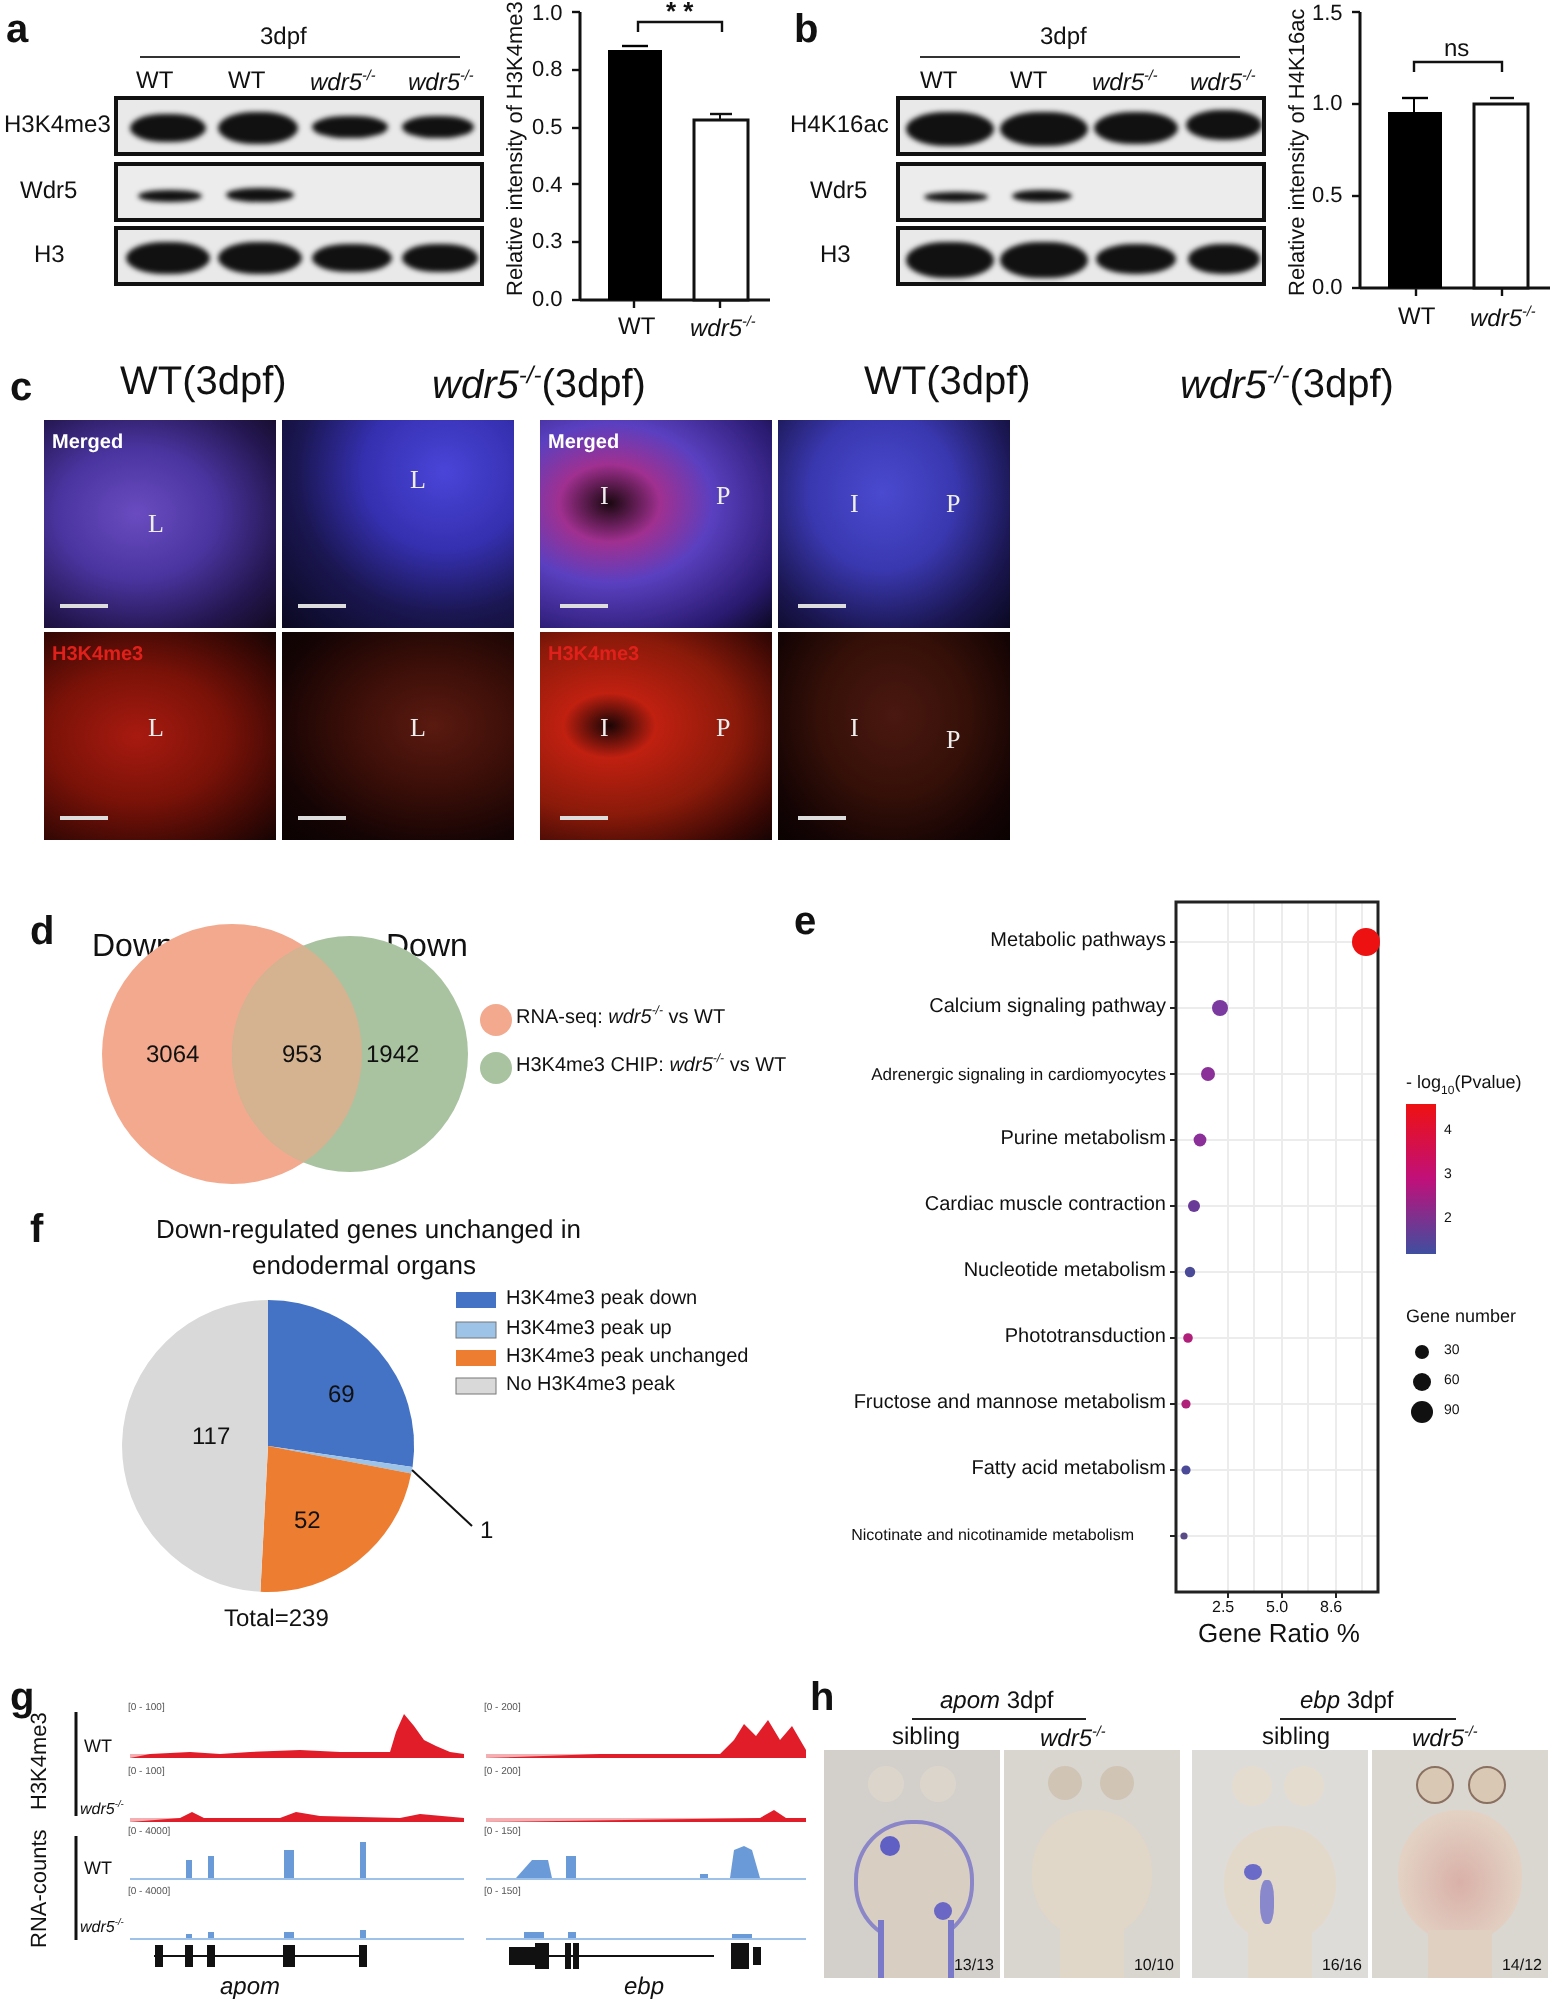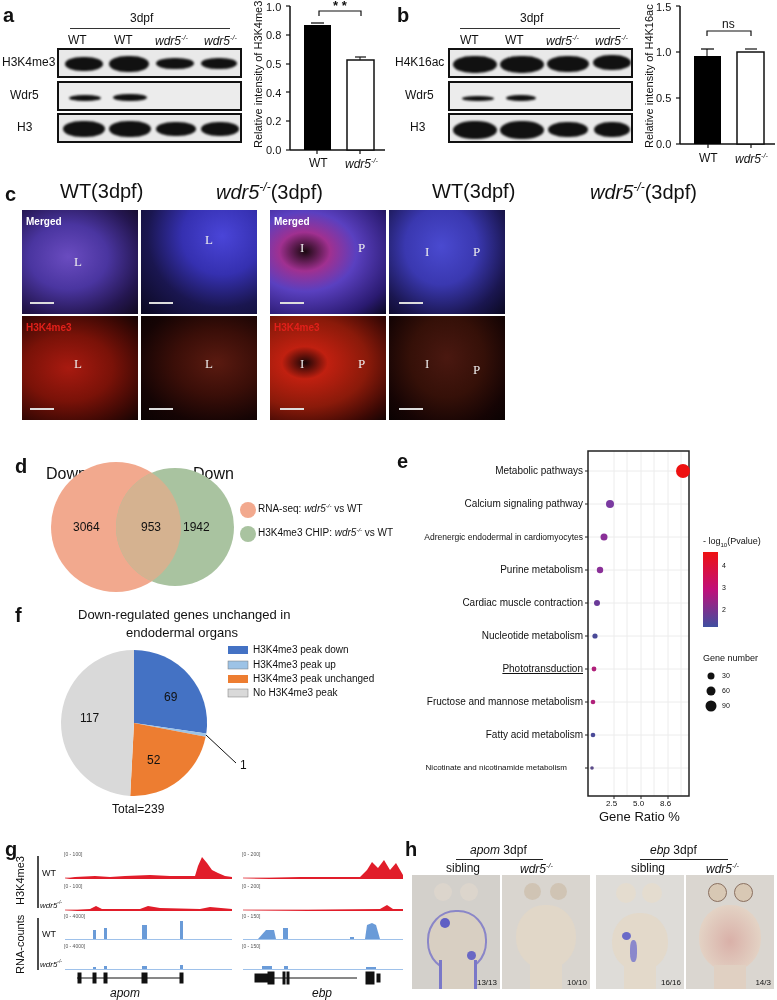--- a/index.html
+++ b/index.html
@@ -68,21 +68,21 @@
     <rect x="347" y="60" width="27" height="90" fill="#fff" stroke="#111" stroke-width="1.5"></rect>
     <line x1="355" y1="57" x2="366" y2="57" stroke="#111" stroke-width="1.2"></line>
       <line x1="360" y1="57" x2="360" y2="60" stroke="#111"></line>
     <path d="M319 16 V11 H361 V16" fill="none" stroke="#111" stroke-width="1.2"></path>
   </svg>
   <div class="t" style="left:333px;top:-2px;font-size:13px;font-weight:bold;">* *</div>
   <div class="t" style="left:266px;top:1px;font-size:11px;">1.0</div>
   <div class="t" style="left:266px;top:29px;font-size:11px;">0.8</div>
   <div class="t" style="left:266px;top:58px;font-size:11px;">0.5</div>
   <div class="t" style="left:266px;top:87px;font-size:11px;">0.4</div>
-  <div class="t" style="left:266px;top:115px;font-size:11px;">0.2</div>
+  <div class="t" style="left:266px;top:115px;font-size:11px;">0.3</div>
   <div class="t" style="left:266px;top:144px;font-size:11px;">0.0</div>
   <div class="t" style="left:309px;top:156px;font-size:12px;">WT</div>
   <div class="t it" style="left:345px;top:156px;font-size:12px;">wdr5<sup>-/-</sup></div>
 </div>
 
 <div>
   <div class="plabel" style="left:397px;top:4px;">b</div>
   <div class="t" style="left:520px;top:11px;font-size:12px;">3dpf</div>
   <div class="lane-h" style="left:460px;top:28px;width:160px;"></div>
   <div class="t" style="left:460px;top:33px;font-size:12px;">WT</div>
@@ -264,25 +264,25 @@
           <stop offset="1" stop-color="#ee1111"></stop>
         </linearGradient>
       </defs>
     <rect x="703" y="552" width="15" height="75" fill="url(#cg)"></rect>
     <circle cx="711" cy="676" r="3.5" fill="#111"></circle>
     <circle cx="711" cy="691" r="4.5" fill="#111"></circle>
     <circle cx="711" cy="706" r="5.5" fill="#111"></circle>
   </svg>
   <div class="t" style="right:194px;top:465px;font-size:10px;">Metabolic pathways</div>
   <div class="t" style="right:194px;top:498px;font-size:10px;">Calcium signaling pathway</div>
-  <div class="t" style="right:194px;top:532px;font-size:8.5px;">Adrenergic endodermal in cardiomyocytes</div>
+  <div class="t" style="right:194px;top:532px;font-size:8.5px;">Adrenergic signaling in cardiomyocytes</div>
   <div class="t" style="right:194px;top:564px;font-size:10px;">Purine metabolism</div>
   <div class="t" style="right:194px;top:597px;font-size:10px;">Cardiac muscle contraction</div>
   <div class="t" style="right:194px;top:630px;font-size:10px;">Nucleotide metabolism</div>
-  <div class="t" style="right:194px;top:663px;font-size:10px;text-decoration:underline;">Phototransduction</div>
+  <div class="t" style="right:194px;top:663px;font-size:10px;">Phototransduction</div>
   <div class="t" style="right:194px;top:696px;font-size:10px;">Fructose and mannose metabolism</div>
   <div class="t" style="right:194px;top:729px;font-size:10px;">Fatty acid metabolism</div>
   <div class="t" style="right:210px;top:763px;font-size:8px;">Nicotinate and nicotinamide metabolism</div>
   <div class="t" style="left:606px;top:799px;font-size:8px;">2.5</div>
   <div class="t" style="left:633px;top:799px;font-size:8px;">5.0</div>
   <div class="t" style="left:660px;top:799px;font-size:8px;">8.6</div>
   <div class="t" style="left:599px;top:809px;font-size:13px;">Gene Ratio %</div>
   <div class="t" style="left:703px;top:536px;font-size:9px;">- log<sub style="font-size:6px">10</sub>(Pvalue)</div>
   <div class="t" style="left:722px;top:562px;font-size:7px;">4</div>
   <div class="t" style="left:722px;top:584px;font-size:7px;">3</div>
@@ -304,21 +304,21 @@
     <path d="M134 723 L205.6 736.8 A73 73 0 0 1 130.2 795.9 Z" fill="#ed7d31"></path>
     <path d="M134 723 L130.2 795.9 A73 73 0 0 1 134 650 Z" fill="#d9d9d9"></path>
     <line x1="206" y1="735" x2="236" y2="763" stroke="#111" stroke-width="1"></line>
     <rect x="228" y="646" width="20" height="8" fill="#4472c4"></rect>
     <rect x="228" y="661" width="20" height="8" fill="#9dc3e6" stroke="#777" stroke-width="0.5"></rect>
     <rect x="228" y="675" width="20" height="8" fill="#ed7d31"></rect>
     <rect x="228" y="689" width="20" height="8" fill="#d9d9d9" stroke="#777" stroke-width="0.5"></rect>
   </svg>
   <div class="t" style="left:164px;top:690px;font-size:12px;">69</div>
   <div class="t" style="left:147px;top:753px;font-size:12px;">52</div>
-  <div class="t" style="left:80px;top:711px;font-size:12px;">117</div>
+  <div class="t" style="left:96px;top:711px;font-size:12px;">117</div>
   <div class="t" style="left:240px;top:758px;font-size:12px;">1</div>
   <div class="t" style="left:112px;top:802px;font-size:12px;">Total=239</div>
   <div class="t" style="left:253px;top:644px;font-size:10px;">H3K4me3 peak down</div>
   <div class="t" style="left:253px;top:659px;font-size:10px;">H3K4me3 peak up</div>
   <div class="t" style="left:253px;top:673px;font-size:10px;">H3K4me3 peak unchanged</div>
   <div class="t" style="left:253px;top:687px;font-size:10px;">No H3K4me3 peak</div>
 </div>
 
 <div>
   <div class="plabel" style="left:5px;top:838px;">g</div>
@@ -433,15 +433,15 @@
     <div class="abs" style="left:28px;top:88px;width:32px;height:30px;background:#e3d9ca;"></div>
     <div class="abs" style="left:26px;top:57px;width:9px;height:8px;border-radius:50%;background:#6a6ac8;"></div>
     <div class="abs" style="left:34px;top:65px;width:7px;height:22px;border-radius:40%;background:#8a88cc;"></div>
     <div class="t" style="right:3px;bottom:2px;font-size:8px;">16/16</div>
   </div>
   <div class="hpanel" style="left:686px;top:875px;width:88px;height:114px;background:#dad6d0;">
     <div class="abs" style="left:22px;top:8px;width:17px;height:17px;border-radius:50%;background:#d8c8b4;border:1px solid #8a7060;"></div>
     <div class="abs" style="left:48px;top:8px;width:17px;height:17px;border-radius:50%;background:#d8c8b4;border:1px solid #8a7060;"></div>
     <div class="abs" style="left:13px;top:30px;width:62px;height:66px;border-radius:48%;background:radial-gradient(ellipse at 50% 55%,#d9b0a8 0%,#e3d2c4 70%);"></div>
     <div class="abs" style="left:28px;top:90px;width:32px;height:28px;background:#e0d0c2;"></div>
-    <div class="t" style="right:3px;bottom:2px;font-size:8px;">14/3</div>
+    <div class="t" style="right:3px;bottom:2px;font-size:8px;">14/12</div>
   </div>
 </div>
 
 </body></html>

